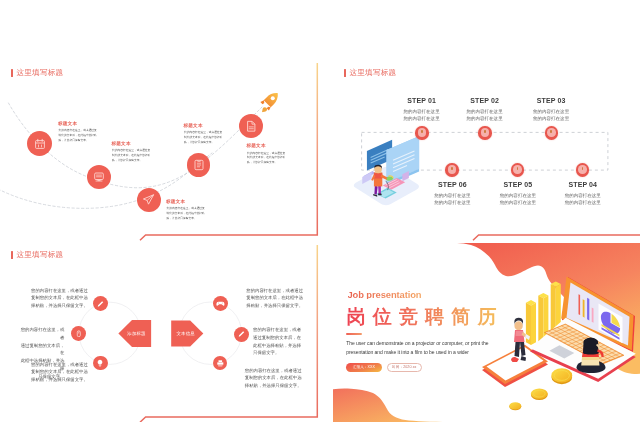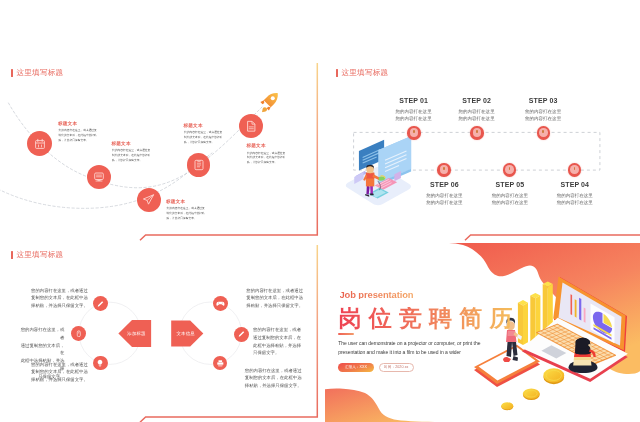--- a/index.html
+++ b/index.html
@@ -1,19 +1,19 @@
 <!DOCTYPE html>
 <html><head>
 <meta charset="utf-8">
 <style>
   html,body{margin:0;padding:0;background:#ffffff;}
   body{width:640px;height:422px;overflow:hidden;
        font-family:"Liberation Sans",sans-serif;-webkit-font-smoothing:antialiased;}
   .grid{position:absolute;left:0;top:-121px;width:640px;}
-  .row{display:flex;gap:6px;margin-bottom:2px;}
+  .row{display:flex;gap:14px;margin-bottom:2px;}
   .slide{position:relative;width:319px;height:180px;background:#fff;overflow:hidden;flex:none;}
   .corner{position:absolute;left:0;top:0;width:319px;height:180px;pointer-events:none;}
   .stitle{position:absolute;left:11px;top:7.5px;display:flex;align-items:center;gap:3.5px;}
   .sbar{width:2px;height:8.5px;background:#e8675c;border-radius:.5px;}
   .stxt{font-size:7.6px;color:#e8675c;letter-spacing:.2px;line-height:1;}
   .cir{position:absolute;border-radius:50%;background:#ef6054;display:flex;align-items:center;justify-content:center;}
   .cir svg{display:block;}
   .lbl{position:absolute;font-size:4.6px;color:#e8675c;font-weight:bold;letter-spacing:.2px;white-space:nowrap;}
   .bdy{position:absolute;font-size:2.72px;color:#4a4a4a;line-height:4.78px;letter-spacing:.02px;}
   .stepc{position:absolute;width:13.5px;height:13.5px;border-radius:50%;
@@ -25,21 +25,21 @@
   .stepg{position:absolute;text-align:center;}
   .stepl{font-size:7px;font-weight:bold;color:#3c3c3c;letter-spacing:.1px;line-height:8px;margin-bottom:3.2px;}
   .stepb{font-size:4.5px;color:#565656;line-height:7.5px;letter-spacing:.02px;}
   .arrowtxt{position:absolute;font-size:4.4px;color:#fff;text-align:center;line-height:1;letter-spacing:.2px;}
   .cir5{position:absolute;width:14.8px;height:14.8px;border-radius:50%;background:#ef6054;
         display:flex;align-items:center;justify-content:center;}
   .b5{position:absolute;font-size:4.35px;color:#4a4a4a;line-height:7.7px;letter-spacing:.02px;white-space:pre-line;}
   .cvr-eyebrow{position:absolute;left:14.5px;top:47px;font-size:9.4px;font-weight:bold;
      letter-spacing:-.1px;line-height:1;background:linear-gradient(90deg,#e9614f,#f4a462);
      -webkit-background-clip:text;background-clip:text;color:transparent;}
-  .cvr-title{position:absolute;left:13.5px;top:64px;font-size:23px;font-weight:bold;letter-spacing:7.2px;
+  .cvr-title{position:absolute;left:13.5px;top:64px;font-size:19px;font-weight:bold;letter-spacing:7.2px;
      line-height:1;background:linear-gradient(90deg,#ee4252 0%,#f0775c 45%,#f5c35b 100%);
      -webkit-background-clip:text;background-clip:text;color:transparent;}
   .cvr-rule{position:absolute;left:13.2px;top:89.5px;width:16.2px;height:2.2px;border-radius:1px;
      background:linear-gradient(90deg,#ef6054,#f39b6c);}
   .cvr-sub{position:absolute;left:13.2px;top:95.5px;font-size:5px;color:#3b3b3b;line-height:9px;letter-spacing:-.04px;}
   .cvr-btn1{position:absolute;left:13.2px;top:119.5px;width:35.6px;height:9.8px;border-radius:5px;
      background:linear-gradient(160deg,#ef4b4b 0%,#f07b4a 55%,#f5bc43 100%);
      color:#fff;font-size:3.6px;display:flex;align-items:center;justify-content:center;letter-spacing:.1px;}
   .cvr-btn2{position:absolute;left:54px;top:119.8px;width:34.5px;height:9.4px;border-radius:5px;
      border:.55px solid #e7b8ad;color:#c4756b;font-size:3.6px;display:flex;align-items:center;justify-content:center;letter-spacing:.1px;box-sizing:border-box;}

